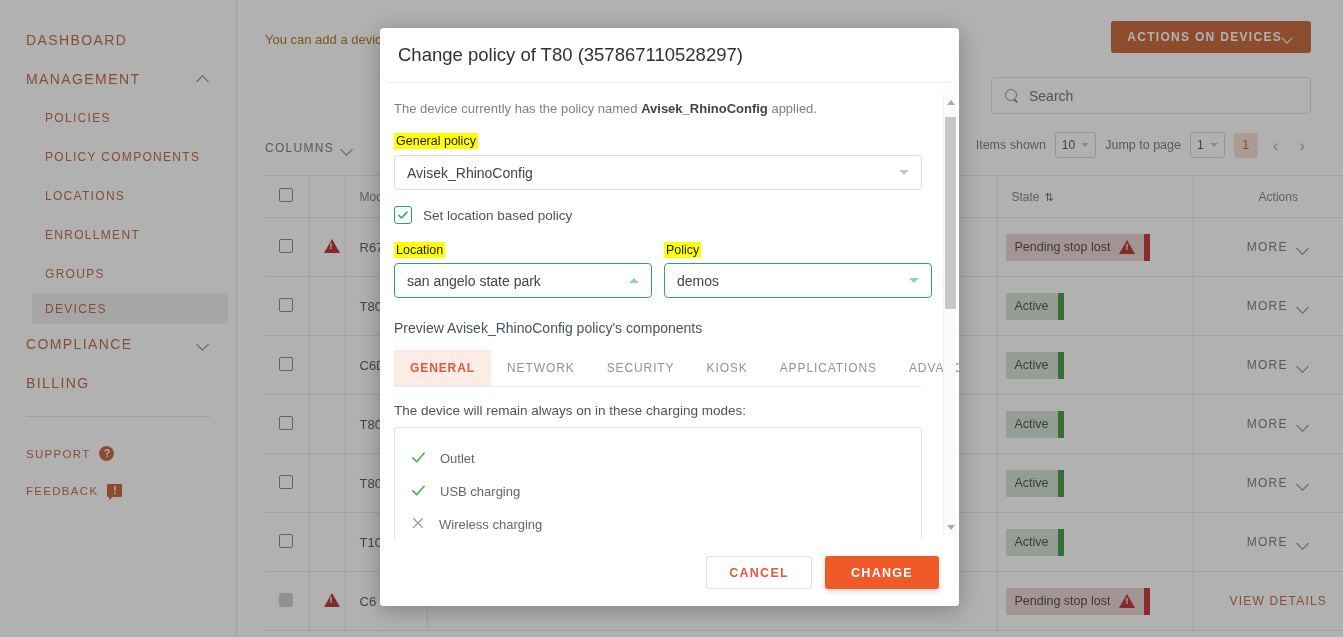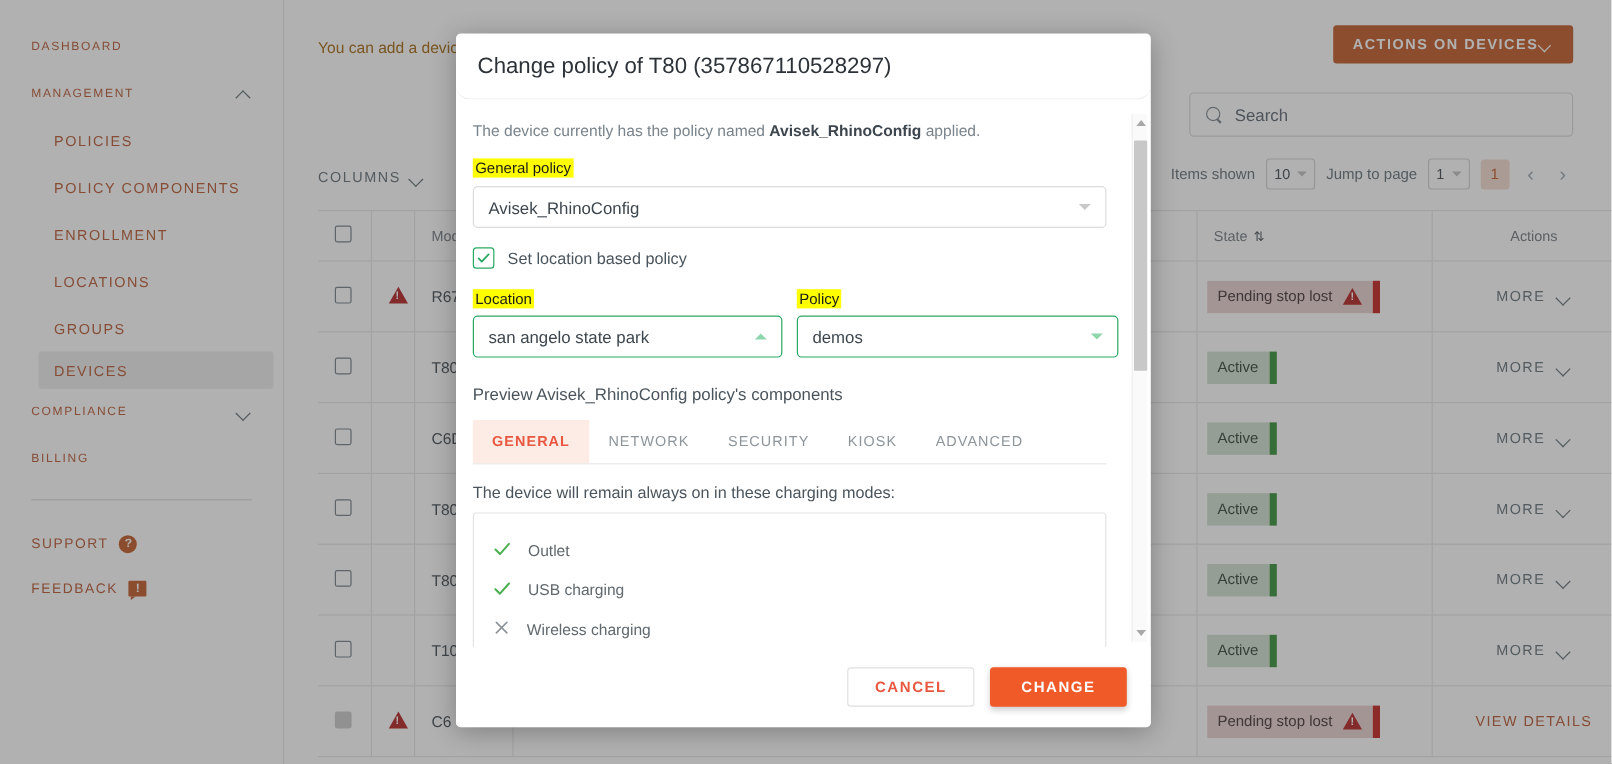--- a/index.html
+++ b/index.html
@@ -13,21 +13,21 @@
 
   
   .sidebar {
     position: absolute; left: 0; top: 0; width: 237px; height: 637px;
     background: #ffffff; border-right: 1px solid #e3e3e3;
     padding-top: 20px;
   }
   .nav-item {
     display: flex; align-items: center; justify-content: space-between;
     padding: 0 26px; height: 39px;
-    color: #b5522b; font-size: 10px; letter-spacing: 1.4px; font-weight: 500;
+    color: #b5522b; font-size: 14px; letter-spacing: 1.4px; font-weight: 500;
     cursor: pointer; text-transform: uppercase;
   }
   .nav-item.sub { padding-left: 45px; font-size: 12px; letter-spacing: 1.3px; }
   .nav-item.active {
     background: #ededed; margin: 0 8px 0 32px; padding-left: 13px;
     border-radius: 3px; width: 196px; height: 31px;
   }
   .chev {
     width: 13px; height: 13px; position: relative; flex: 0 0 auto;
   }
@@ -237,24 +237,24 @@
           <span>MANAGEMENT</span>
           <span class="chev up"></span>
         </div>
         <div class="nav-item sub">
           <span>POLICIES</span>
         </div>
         <div class="nav-item sub">
           <span>POLICY COMPONENTS</span>
         </div>
         <div class="nav-item sub">
+          <span>LOCATIONS</span>
+        </div>
+        <div class="nav-item sub">
           <span>ENROLLMENT</span>
-        </div>
-        <div class="nav-item sub">
-          <span>LOCATIONS</span>
         </div>
         <div class="nav-item sub">
           <span>GROUPS</span>
         </div>
         <div class="nav-item sub active">
           <span>DEVICES</span>
         </div>
         <div class="nav-item">
           <span>COMPLIANCE</span>
           <span class="chev"></span>
@@ -524,20 +524,21 @@
         </div>
       </div>
 
       <div class="preview-t">Preview Avisek_RhinoConfig policy's components</div>
 
       <div class="tabs" id="tabs" style="width:528px">
           <div class="tab active">GENERAL</div>
           <div class="tab">NETWORK</div>
           <div class="tab">SECURITY</div>
           <div class="tab">KIOSK</div>
+          <div class="tab">APPLICATIONS</div>
           <div class="tab">ADVANCED</div>
         </div>
 
       <div class="charge-t">The device will remain always on in these charging modes:</div>
 
       <div class="charge-box" id="charge-box" style="width:528px">
           <div class="charge-row">
             <span class="ck-g"><svg viewBox="0 0 16 16">
                 <path d="M2 8.5 L6 12.5 L14 3.5" fill="none" stroke="#4caf50" stroke-width="1.8" stroke-linecap="round" stroke-linejoin="round"></path>
               </svg></span>

